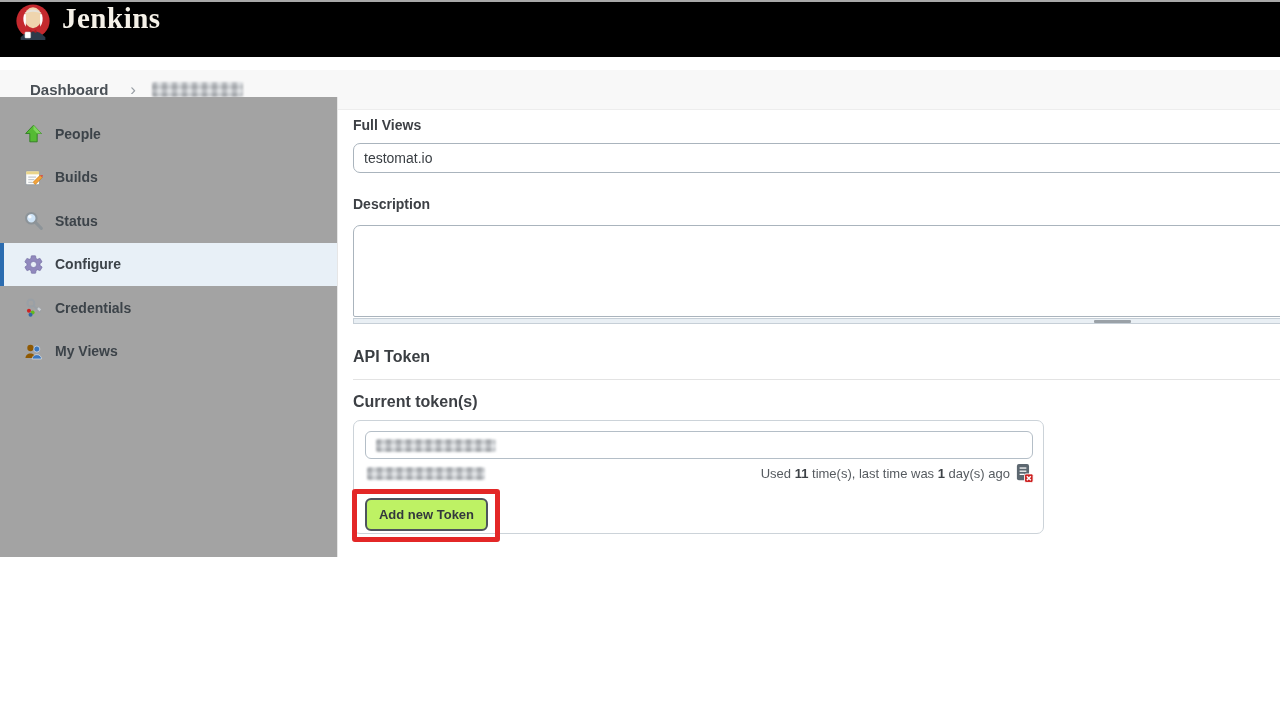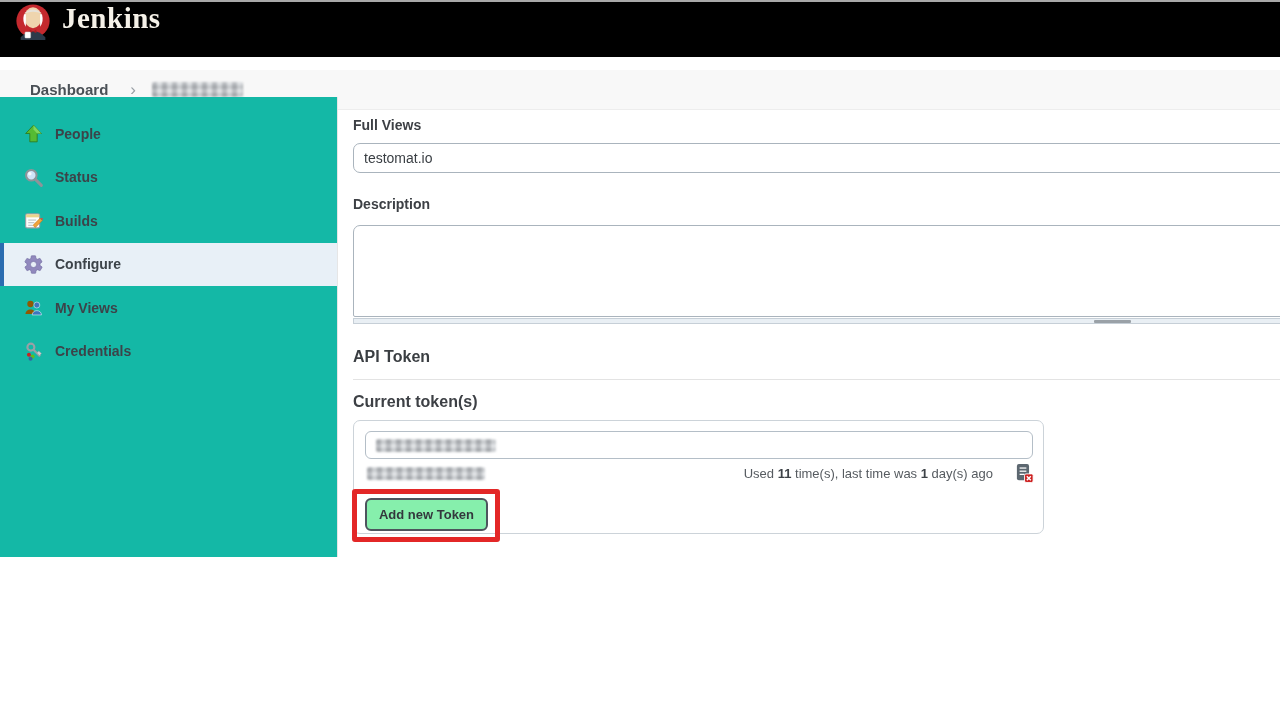--- a/index.html
+++ b/index.html
@@ -22,21 +22,21 @@
 
   
   .redacted { border-radius:2px; filter:blur(1.2px);
     background:
       repeating-linear-gradient(90deg, rgba(110,115,122,.38) 0 5px, rgba(200,204,209,.38) 5px 10px),
       repeating-linear-gradient(0deg, rgba(130,135,140,.42) 0 4px, rgba(214,218,222,.42) 4px 8px);
   }
 
   
   .sidebar { position:absolute; left:0; top:97px; width:338px; height:460px;
-    background:#14b8a6; border-right:1px solid #e6e6e6; padding-top:15px; }
+    background:#a3a3a3; border-right:1px solid #e6e6e6; padding-top:15px; }
   .side-item { height:43.5px; display:flex; align-items:center; padding-left:23px;
     gap:11px; cursor:pointer; }
   .side-item.selected { background:#e8f0f7; box-shadow:inset 4px 0 0 0 #2b6cb0; }
   .side-item .icon { width:21px; height:21px; flex:0 0 21px; }
   .side-label { font-weight:bold; font-size:14px; color:#3c4349; }
 
   
   .main { position:absolute; left:353px; top:97px; width:940px; }
   .field-label { position:absolute; left:0; font-weight:bold; font-size:14px; color:#3d4045; }
   .text-input { position:absolute; left:0; width:100%; height:30px;
@@ -54,27 +54,27 @@
     font-size:16px; color:#3a3e42; }
   .section-divider { position:absolute; left:0; top:282px; width:100%; height:1px; background:#e3e3e3; }
   .current-label { position:absolute; left:0; top:296px; font-weight:bold; font-size:16px; color:#3d4045; }
 
   .token-card { position:absolute; left:0; top:323px; width:691px; height:114px;
     border:1px solid #ccd3d9; border-radius:7px; background:#fff; }
   .token-name-input { position:absolute; left:11px; top:10px; width:668px; height:28px;
     border:1px solid #b4bec7; border-radius:6px; background:#fff; }
   .token-name-redacted { position:absolute; left:10px; top:7px; width:120px; height:13px; }
   .token-meta-redacted { position:absolute; left:13px; top:46px; width:118px; height:13px; }
-  .token-usage { position:absolute; right:9px; top:42px; display:flex; align-items:center; gap:23px; }
+  .token-usage { position:absolute; right:9px; top:42px; display:flex; align-items:center; gap:6px; }
   .usage-text { font-size:13px; color:#565b60; white-space:pre; }
   .usage-text b { color:#3d4247; }
   .revoke-icon { width:18px; height:20px; display:block; cursor:pointer; }
 
   .add-token-btn { position:absolute; left:11px; top:77px; width:123px; height:33px;
-    background:#86efac; border:2px solid #4d545d; border-radius:6px;
+    background:#bef264; border:2px solid #4d545d; border-radius:6px;
     font-family:"Liberation Sans", sans-serif; font-weight:bold; font-size:13px;
     color:#33383d; cursor:pointer; }
 
   .red-annotation { position:absolute; left:352px; top:489px; width:148px; height:53px;
     border:5px solid #e32727; border-radius:3px; z-index:9; pointer-events:none; }
 </style>
 </head>
 <body>
 
 <div class="header">
@@ -102,67 +102,67 @@
   <div class="side-item">
     <svg class="icon" viewBox="0 0 24 24">
       <path d="M12 2.5 L21 12 H16.2 V21.5 H7.8 V12 H3 Z" fill="#55bb33" stroke="#2e7d1f" stroke-width="1"></path>
       <path d="M12 2.5 L21 12 H16.2 L12 7.5 Z" fill="#7fd65d"></path>
     </svg>
     <span class="side-label">People</span>
   </div>
 
   <div class="side-item">
     <svg class="icon" viewBox="0 0 24 24">
-      <circle cx="9.5" cy="9.5" r="6" fill="#cfe4f7" stroke="#8d9499" stroke-width="2.4"></circle>
-      <circle cx="7.8" cy="7.8" r="2" fill="#ffffff" opacity=".8"></circle>
-      <line x1="14.2" y1="14.2" x2="21" y2="21" stroke="#8d9499" stroke-width="3.4" stroke-linecap="round"></line>
-    </svg>
-    <span class="side-label">Status</span>
-  </div>
-
-  <div class="side-item">
-    <svg class="icon" viewBox="0 0 24 24">
       <rect x="3" y="4.5" width="16" height="16" rx="2" fill="#fdfdfb" stroke="#9aa0a6" stroke-width="1.3"></rect>
       <rect x="3.6" y="5" width="14.8" height="3.4" fill="#e9d48a"></rect>
       <line x1="6" y1="11.5" x2="15" y2="11.5" stroke="#b9bfc4" stroke-width="1.2"></line>
       <line x1="6" y1="14.5" x2="13" y2="14.5" stroke="#b9bfc4" stroke-width="1.2"></line>
       <line x1="6" y1="17.5" x2="11" y2="17.5" stroke="#b9bfc4" stroke-width="1.2"></line>
       <path d="M11.5 17.5 L19.5 9.5 L22 12 L14 20 Z" fill="#f3a33c" stroke="#c77d15" stroke-width=".8"></path>
       <path d="M19.5 9.5 L22 12 L22.8 9 Z" fill="#d94f43"></path>
     </svg>
     <span class="side-label">Builds</span>
   </div>
 
+  <div class="side-item">
+    <svg class="icon" viewBox="0 0 24 24">
+      <circle cx="9.5" cy="9.5" r="6" fill="#cfe4f7" stroke="#8d9499" stroke-width="2.4"></circle>
+      <circle cx="7.8" cy="7.8" r="2" fill="#ffffff" opacity=".8"></circle>
+      <line x1="14.2" y1="14.2" x2="21" y2="21" stroke="#8d9499" stroke-width="3.4" stroke-linecap="round"></line>
+    </svg>
+    <span class="side-label">Status</span>
+  </div>
+
   <div class="side-item selected">
     <svg class="icon" viewBox="0 0 24 24">
       <path fill="#9189bd" stroke="#6f679e" stroke-width=".7" d="M19.4 13c.04-.33.06-.66.06-1s-.02-.67-.06-1l2.1-1.65a.5.5 0 0 0 .12-.64l-2-3.46a.5.5 0 0 0-.6-.22l-2.49 1a7.3 7.3 0 0 0-1.73-1l-.38-2.65A.5.5 0 0 0 13.93 2h-4a.5.5 0 0 0-.5.42l-.38 2.65c-.63.26-1.2.6-1.73 1l-2.49-1a.5.5 0 0 0-.6.22l-2 3.46a.5.5 0 0 0 .12.64L4.55 11c-.04.33-.06.66-.06 1s.02.67.06 1l-2.1 1.65a.5.5 0 0 0-.12.64l2 3.46c.13.22.39.31.6.22l2.49-1c.53.4 1.1.74 1.73 1l.38 2.65a.5.5 0 0 0 .5.42h4a.5.5 0 0 0 .5-.42l.38-2.65c.63-.26 1.2-.6 1.73-1l2.49 1c.21.09.47 0 .6-.22l2-3.46a.5.5 0 0 0-.12-.64L19.4 13zM12 15.5A3.5 3.5 0 1 1 12 8.5a3.5 3.5 0 0 1 0 7z"></path>
     </svg>
     <span class="side-label">Configure</span>
-  </div>
-
-  <div class="side-item">
-    <svg class="icon" viewBox="0 0 24 24">
-      <circle cx="8.5" cy="8" r="3.6" fill="#8f5902"></circle>
-      <path d="M2.8 19.5 c0-3.2 2.6-5.3 5.7-5.3 s5.7 2.1 5.7 5.3 Z" fill="#8f5902"></path>
-      <circle cx="15.8" cy="9.2" r="3.4" fill="#3b77bd" stroke="#fff" stroke-width=".6"></circle>
-      <path d="M10.5 20.5 c0-3 2.4-4.9 5.3-4.9 s5.3 1.9 5.3 4.9 Z" fill="#3b77bd" stroke="#fff" stroke-width=".6"></path>
-    </svg>
-    <span class="side-label">My Views</span>
   </div>
 
   <div class="side-item">
     <svg class="icon" viewBox="0 0 24 24">
       <circle cx="9" cy="7" r="4" fill="none" stroke="#9aa0a6" stroke-width="2.4"></circle>
       <path d="M12 10 L19.5 17.5" stroke="#9aa0a6" stroke-width="2.6"></path>
       <path d="M15.8 13.6 l2.2-2.2 3 3 -2.2 2.2 z" fill="#c9cdd1" stroke="#9aa0a6" stroke-width=".6"></path>
       <circle cx="6.8" cy="15.8" r="2.3" fill="#cc2222"></circle>
       <circle cx="11" cy="17.8" r="2.3" fill="#63b91e"></circle>
       <circle cx="8.6" cy="20.4" r="2.3" fill="#3465a4"></circle>
     </svg>
     <span class="side-label">Credentials</span>
+  </div>
+
+  <div class="side-item">
+    <svg class="icon" viewBox="0 0 24 24">
+      <circle cx="8.5" cy="8" r="3.6" fill="#8f5902"></circle>
+      <path d="M2.8 19.5 c0-3.2 2.6-5.3 5.7-5.3 s5.7 2.1 5.7 5.3 Z" fill="#8f5902"></path>
+      <circle cx="15.8" cy="9.2" r="3.4" fill="#3b77bd" stroke="#fff" stroke-width=".6"></circle>
+      <path d="M10.5 20.5 c0-3 2.4-4.9 5.3-4.9 s5.3 1.9 5.3 4.9 Z" fill="#3b77bd" stroke="#fff" stroke-width=".6"></path>
+    </svg>
+    <span class="side-label">My Views</span>
   </div>
 
 </div>
 
 <div class="main">
 
   <label class="field-label" style="top:20px">Full Views</label>
   <input class="text-input" style="top: 46px;" type="text" value="testomat.io">
 
   <label class="field-label" style="top:99px">Description</label>

